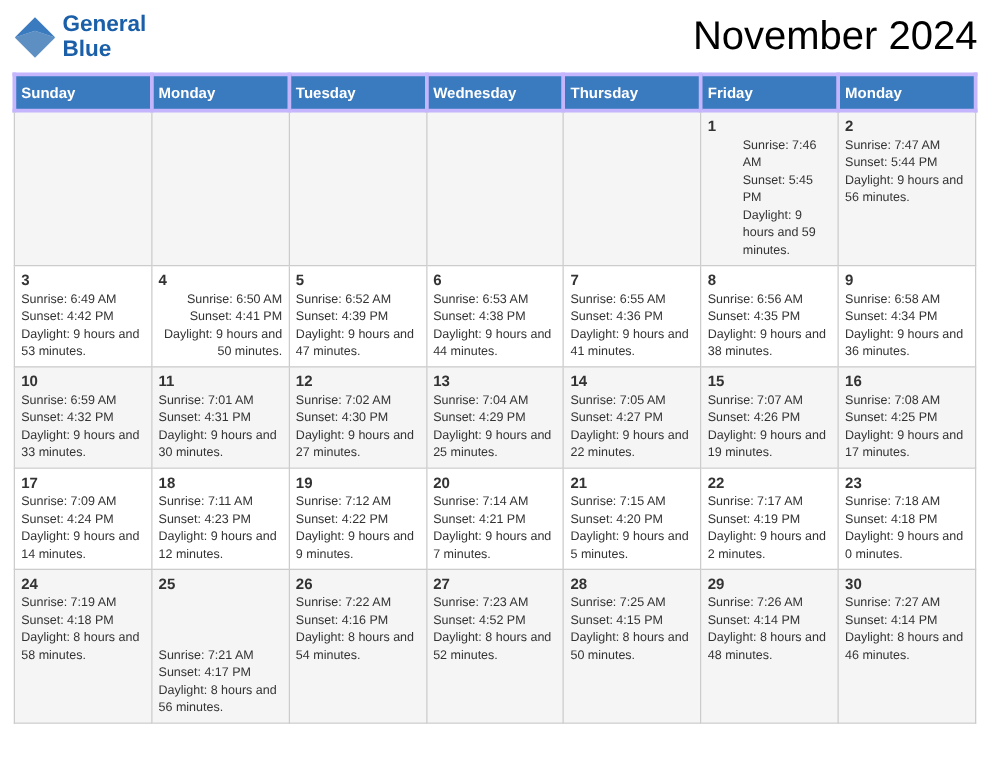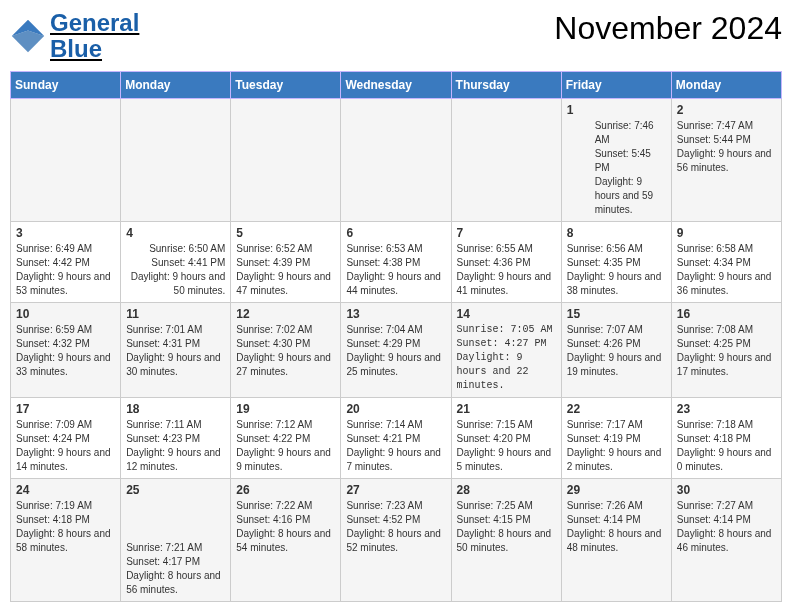--- a/index.html
+++ b/index.html
@@ -15,24 +15,23 @@
       justify-content: space-between;
       align-items: flex-start;
       margin-bottom: 8px;
     }
     .logo {
       display: flex;
       align-items: center;
       gap: 4px;
     }
     .logo-text {
-      font-size: 24px;
+      font-size: 18px;
       font-weight: bold;
       line-height: 1.1;
-      text-decoration: underline;
     }
     .logo-text span {
       color: #1a5fa8;
       display: block;
     }
     .logo-icon {
       width: 36px;
       height: 36px;
     }
     .title-block {
@@ -52,21 +51,21 @@
       border-collapse: collapse;
       table-layout: fixed;
     }
     thead th {
       background-color: #3a7abf;
       color: #fff;
       font-size: 12px;
       font-weight: bold;
       padding: 6px 4px;
       text-align: left;
-      border: 1px solid #c4b5fd;
+      border: 3px solid #c4b5fd;
     }
     tbody td {
       border: 1px solid #ccc;
       vertical-align: top;
       padding: 4px 5px;
       font-size: 10.5px;
       color: #333;
       height: 80px;
       background: #fff;
     }
@@ -202,21 +201,21 @@
 Daylight: 9 hours and 27 minutes.</div>
         </td>
         <td>
           <div class="day-number">13</div>
           <div class="day-info" style="white-space: pre-line;">Sunrise: 7:04 AM
 Sunset: 4:29 PM
 Daylight: 9 hours and 25 minutes.</div>
         </td>
         <td>
           <div class="day-number">14</div>
-          <div class="day-info" style="white-space: pre-line; font-family: Liberation Mono, monospace;">Sunrise: 7:05 AM
+          <div class="day-info" style="white-space: pre-line;">Sunrise: 7:05 AM
 Sunset: 4:27 PM
 Daylight: 9 hours and 22 minutes.</div>
         </td>
         <td>
           <div class="day-number">15</div>
           <div class="day-info" style="white-space: pre-line;">Sunrise: 7:07 AM
 Sunset: 4:26 PM
 Daylight: 9 hours and 19 minutes.</div>
         </td>
         <td>

